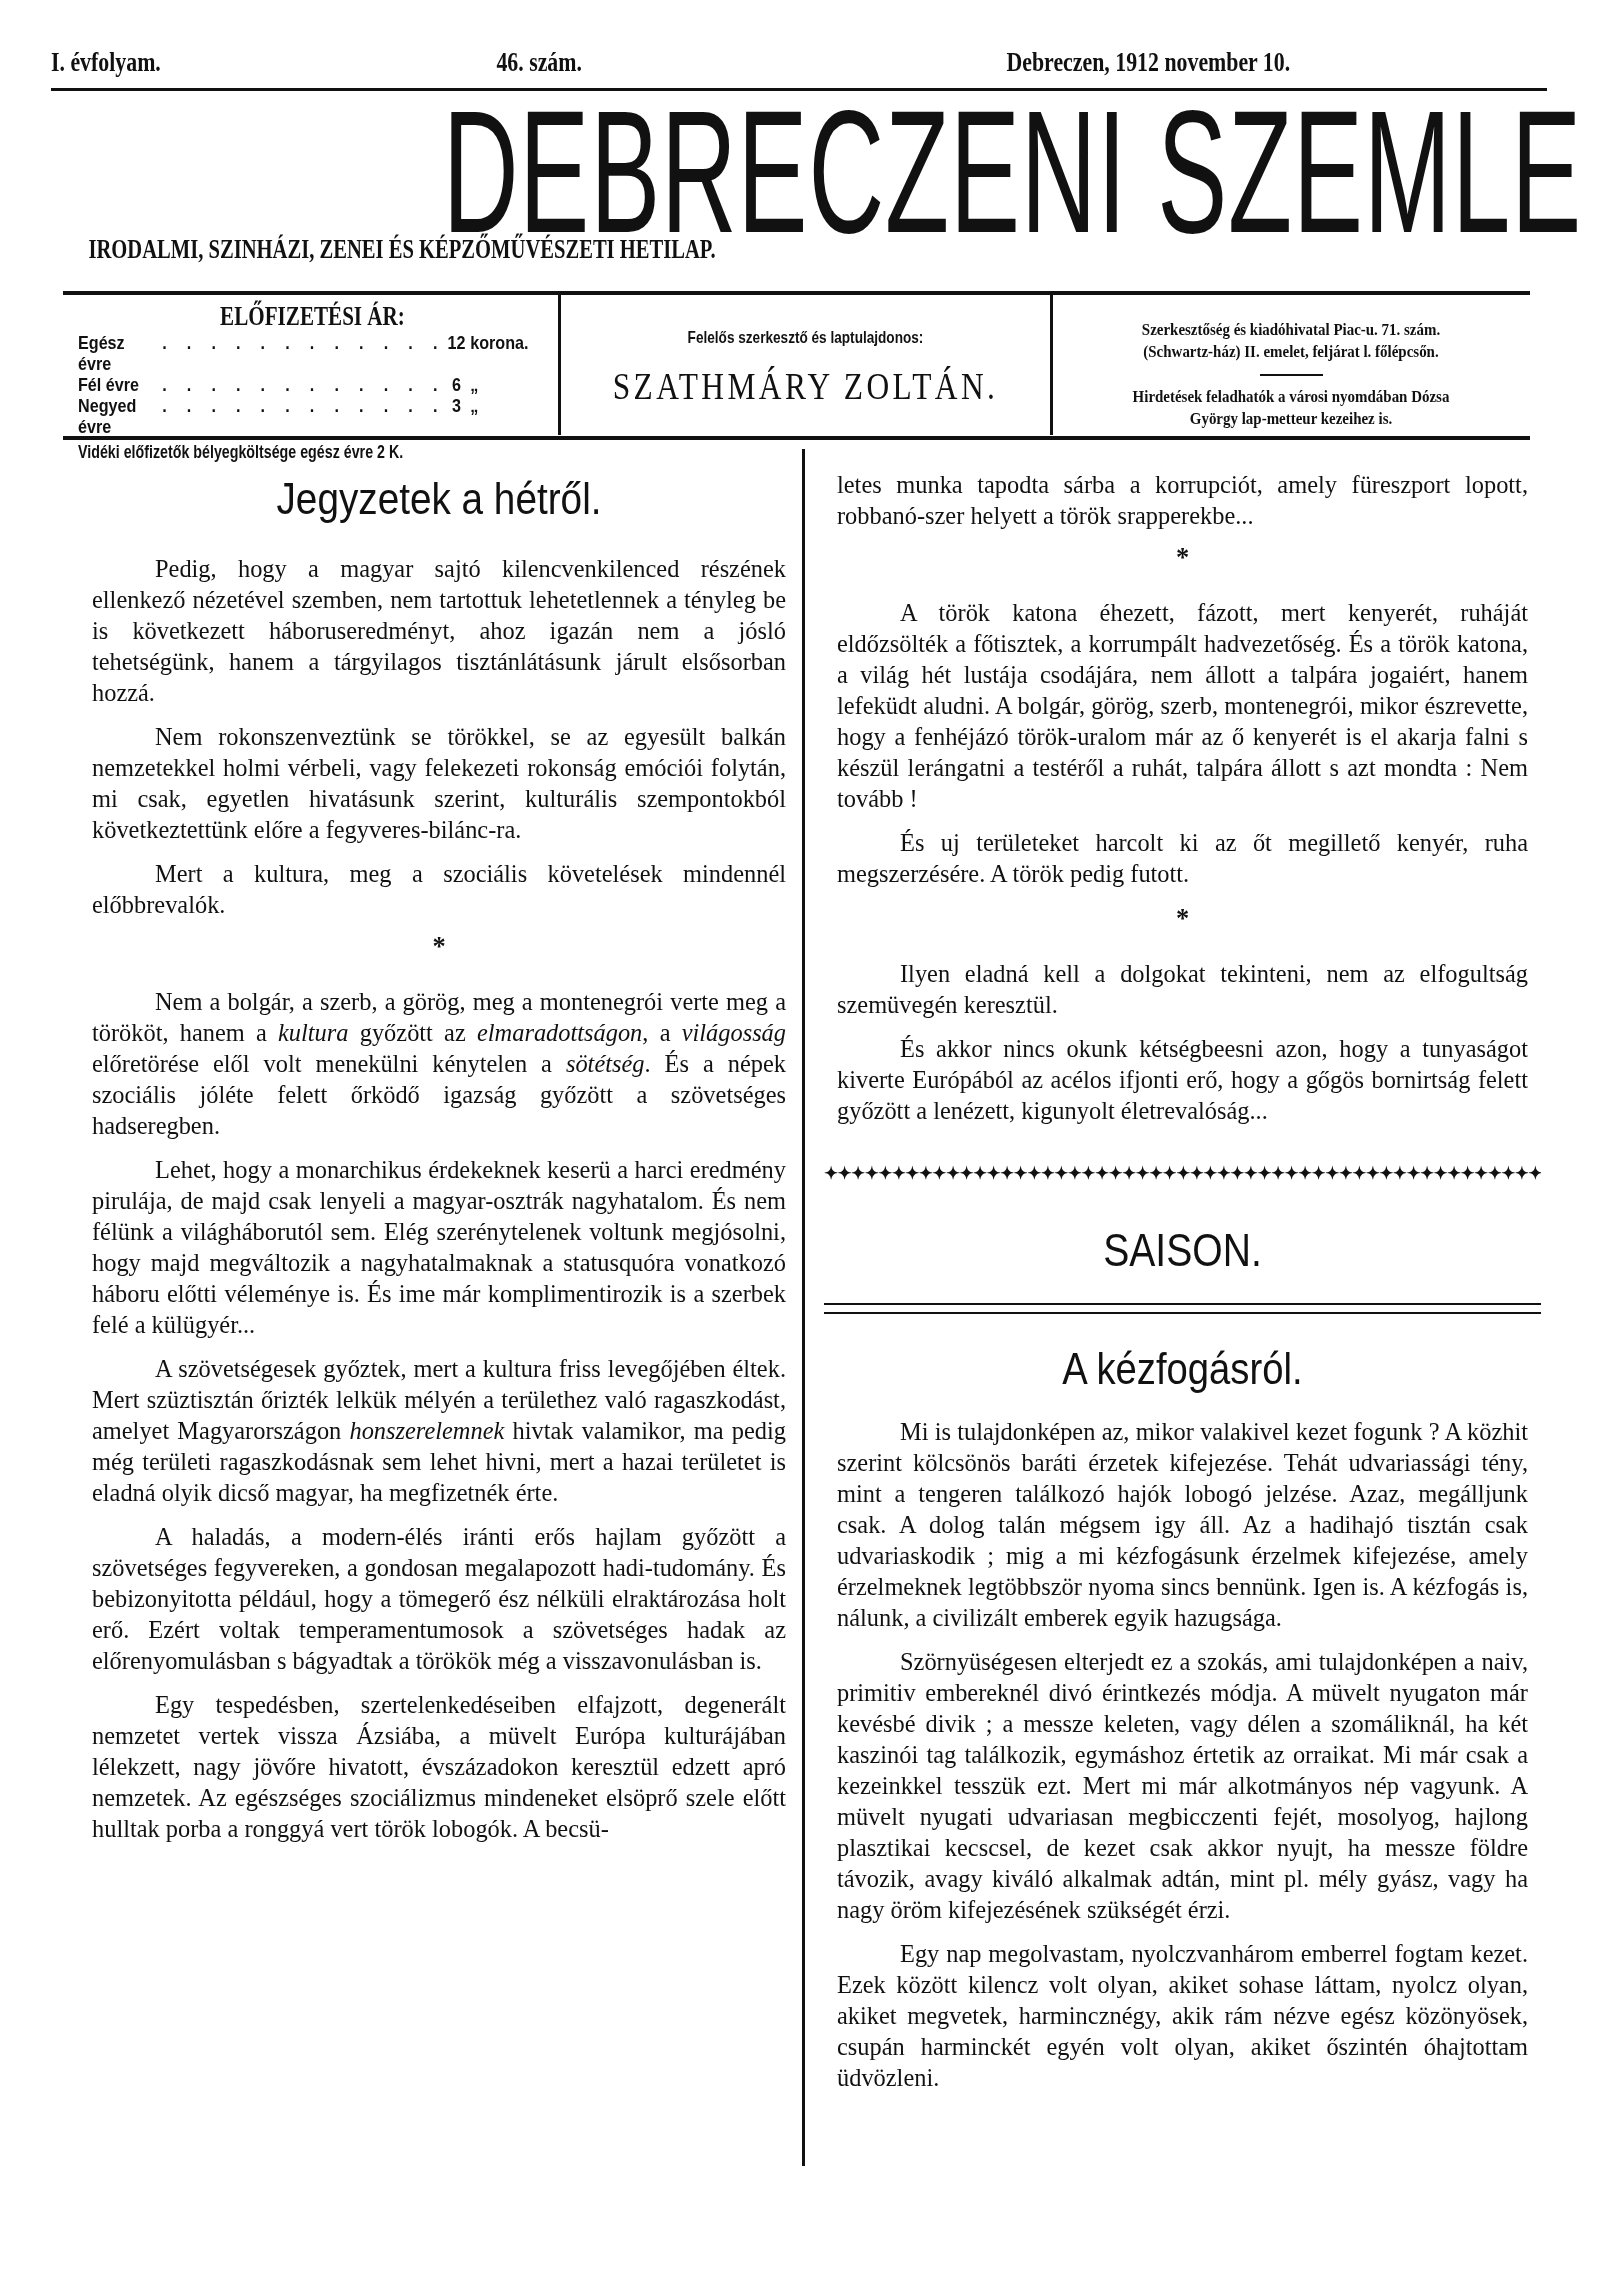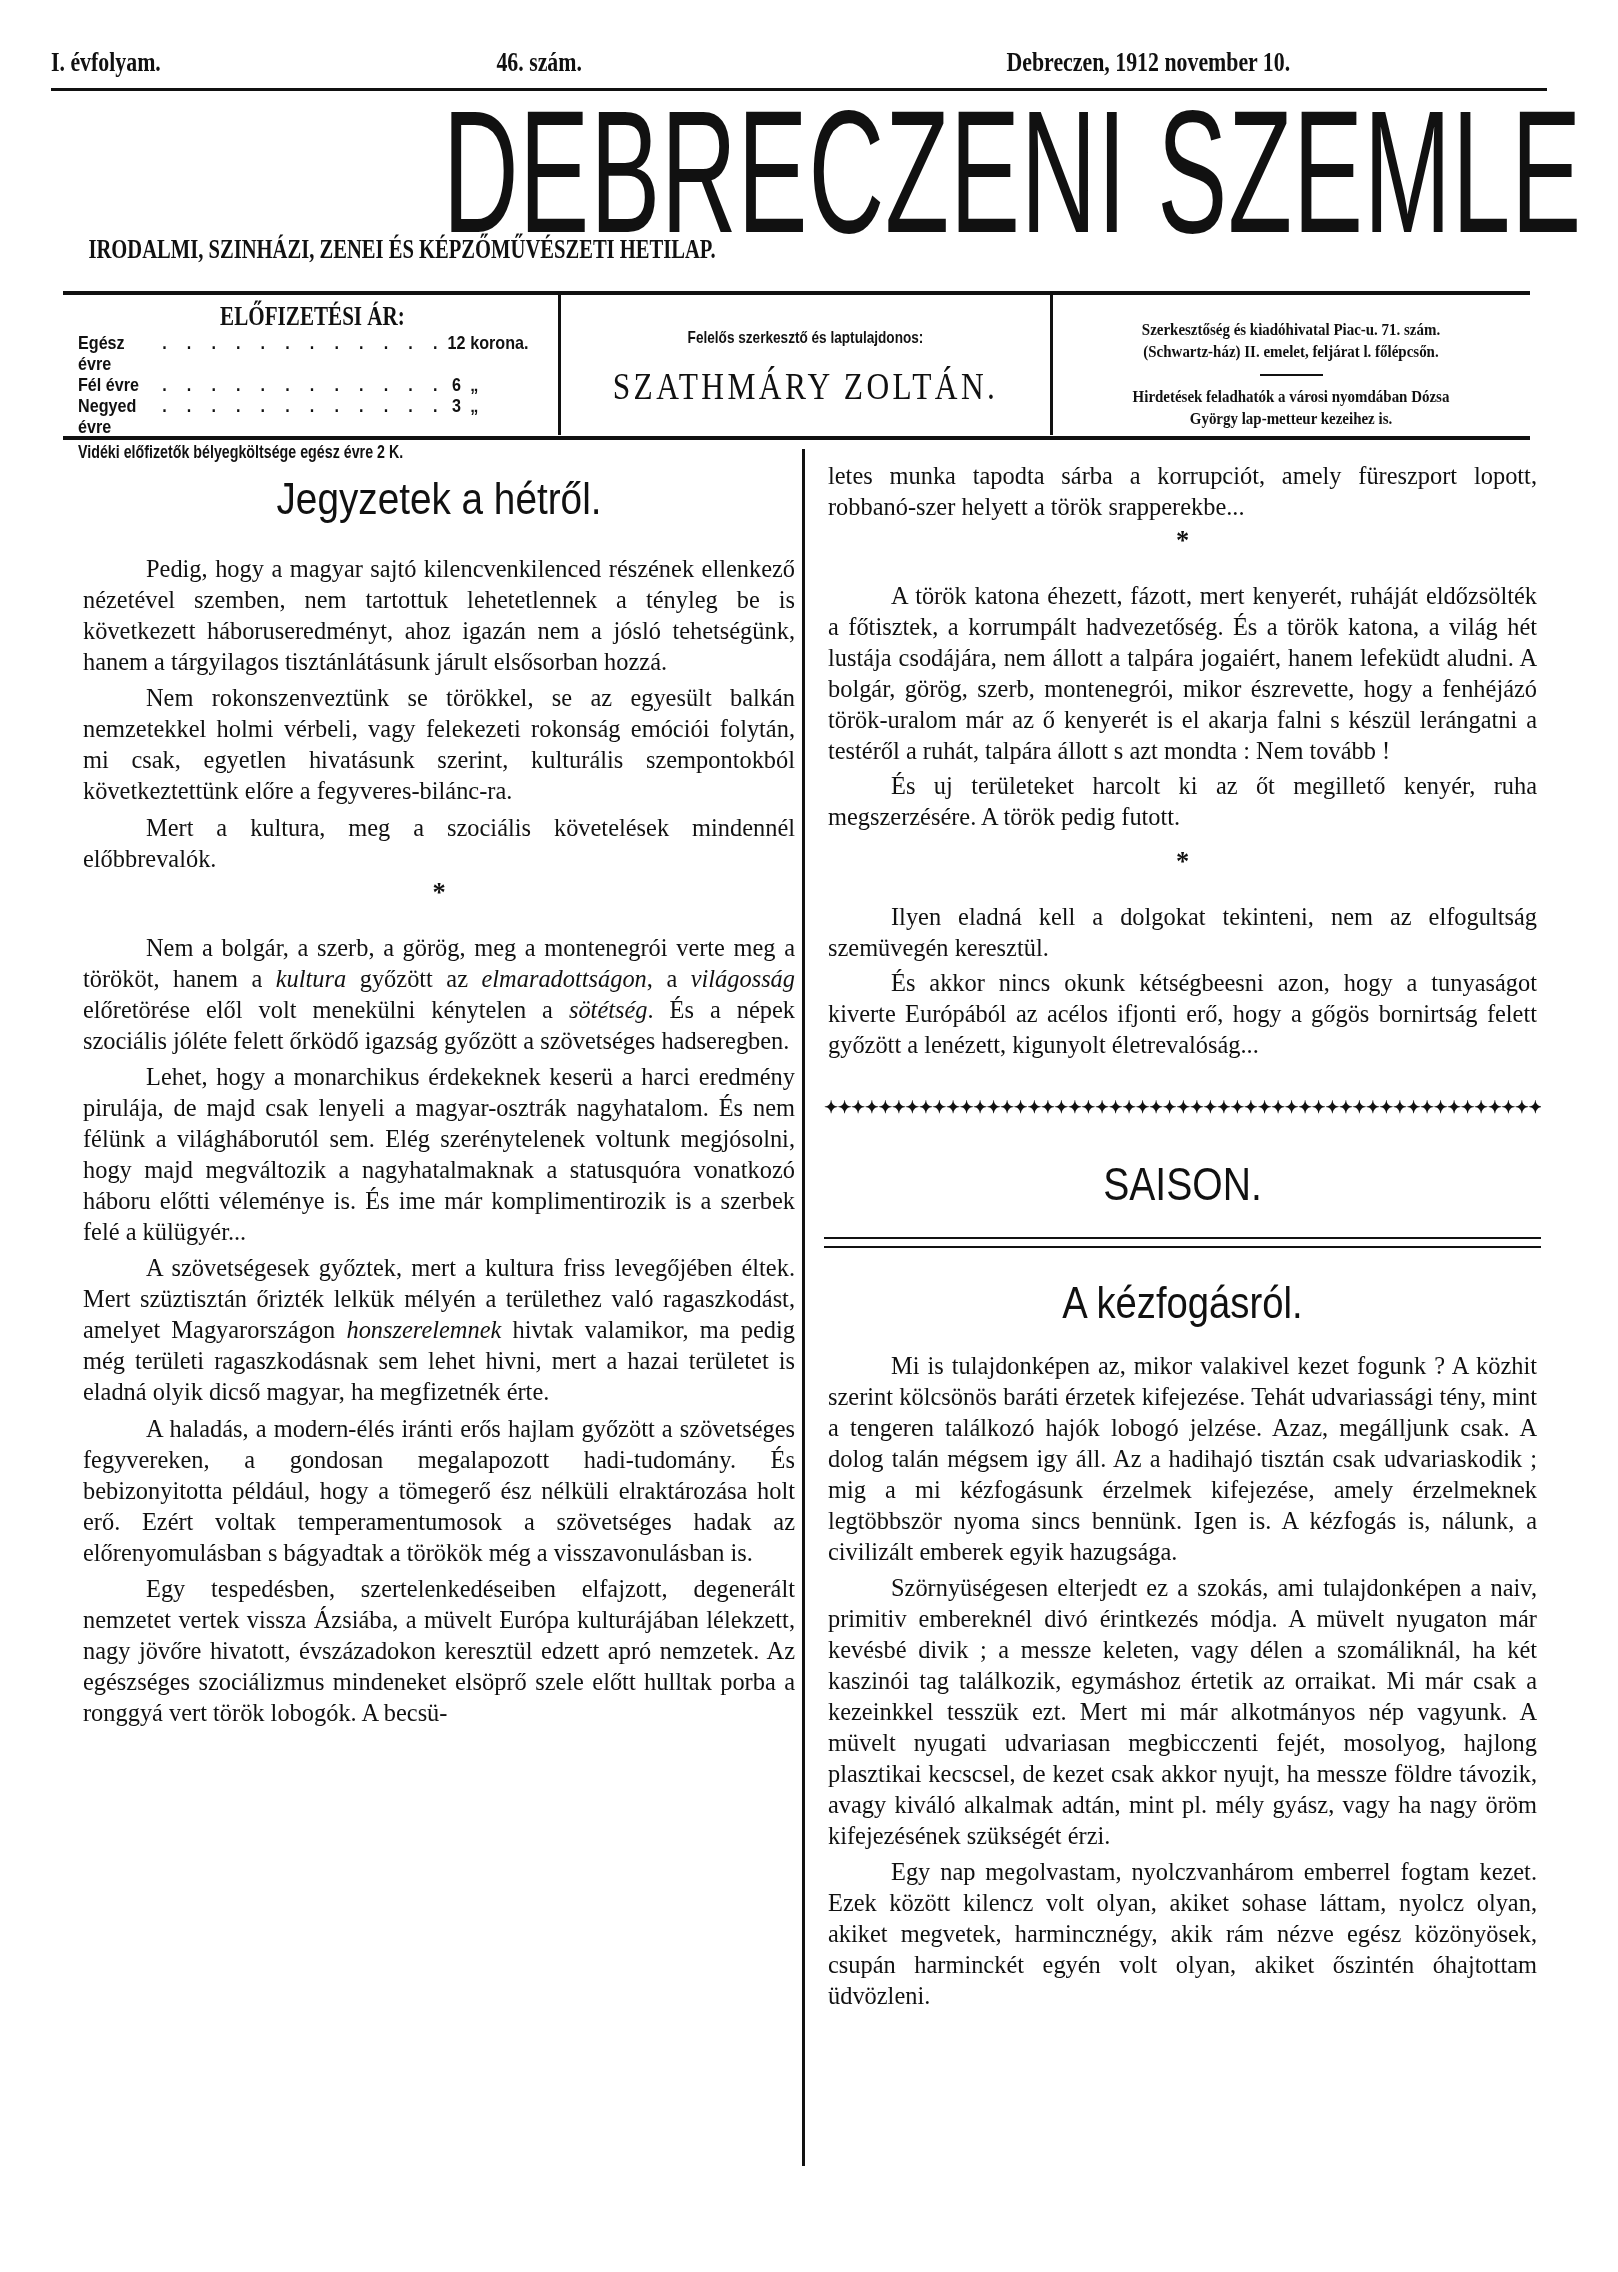--- a/index.html
+++ b/index.html
@@ -33,21 +33,21 @@
   .editor-name { font-size: 37px; text-align: center; margin-top: 17px; letter-spacing: 4px; transform: scaleX(0.85); white-space: nowrap; }
   .office { font-weight: bold; font-size: 17px; text-align: center; line-height: 22.4px; font-family: "Liberation Serif", serif; transform: scaleX(0.88); white-space: nowrap; }
   .office.l1 { margin-top: 25px; }
   .short-rule { width: 63px; height: 2px; background: #111; margin: 10.6px auto 9.2px; }
 
   
   .col { position: absolute; top: 456px; width: 720px; font-size: 24.4px; line-height: 31px; text-align: justify; }
   .col-left { left: 79px; }
   .col-right { left: 824px; width: 717px; }
   .col-divider { position: absolute; left: 802px; top: 449px; width: 2.6px; height: 1717px; background: #111; }
-  .col p { margin: 4px; }
+  .col p { margin: 13px; }
   .col p.ind { text-indent: 63px; }
   .col p.gap { margin-top: 5.3px; }
   .col em { font-style: italic; }
   .h-article { text-align: center; font-size: 44px; line-height: 53px; margin: 16px 0 28px; font-family: "Liberation Sans", sans-serif; transform: scaleX(0.88); }
   .asterisk { text-align: center; font-size: 26.4px; line-height: 26.4px; margin: 5.3px 0 26.4px; font-weight: bold; }
   .ornament { font-size: 17px; letter-spacing: -0.7px; white-space: nowrap; overflow: hidden; line-height: 20px; margin: 38px 0 40px; font-weight: bold; }
   .section-title { text-align: center; font-size: 46px; line-height: 53px; font-family: "Liberation Sans", sans-serif; transform: scaleX(0.85); }
   .double-rule { height: 6.6px; border-top: 2.6px solid #111; border-bottom: 2px solid #111; margin: 26.4px 0 28px; }
   .h-sub { text-align: center; font-size: 45px; line-height: 53px; margin: 0 0 21px; font-family: "Liberation Sans", sans-serif; transform: scaleX(0.85); }
 </style>

